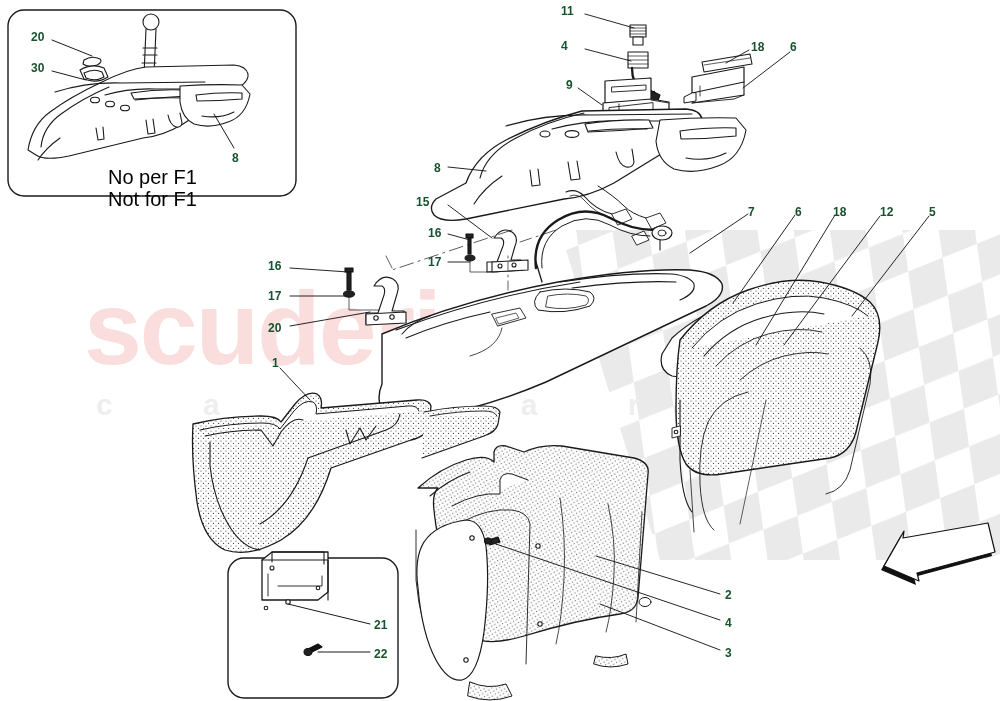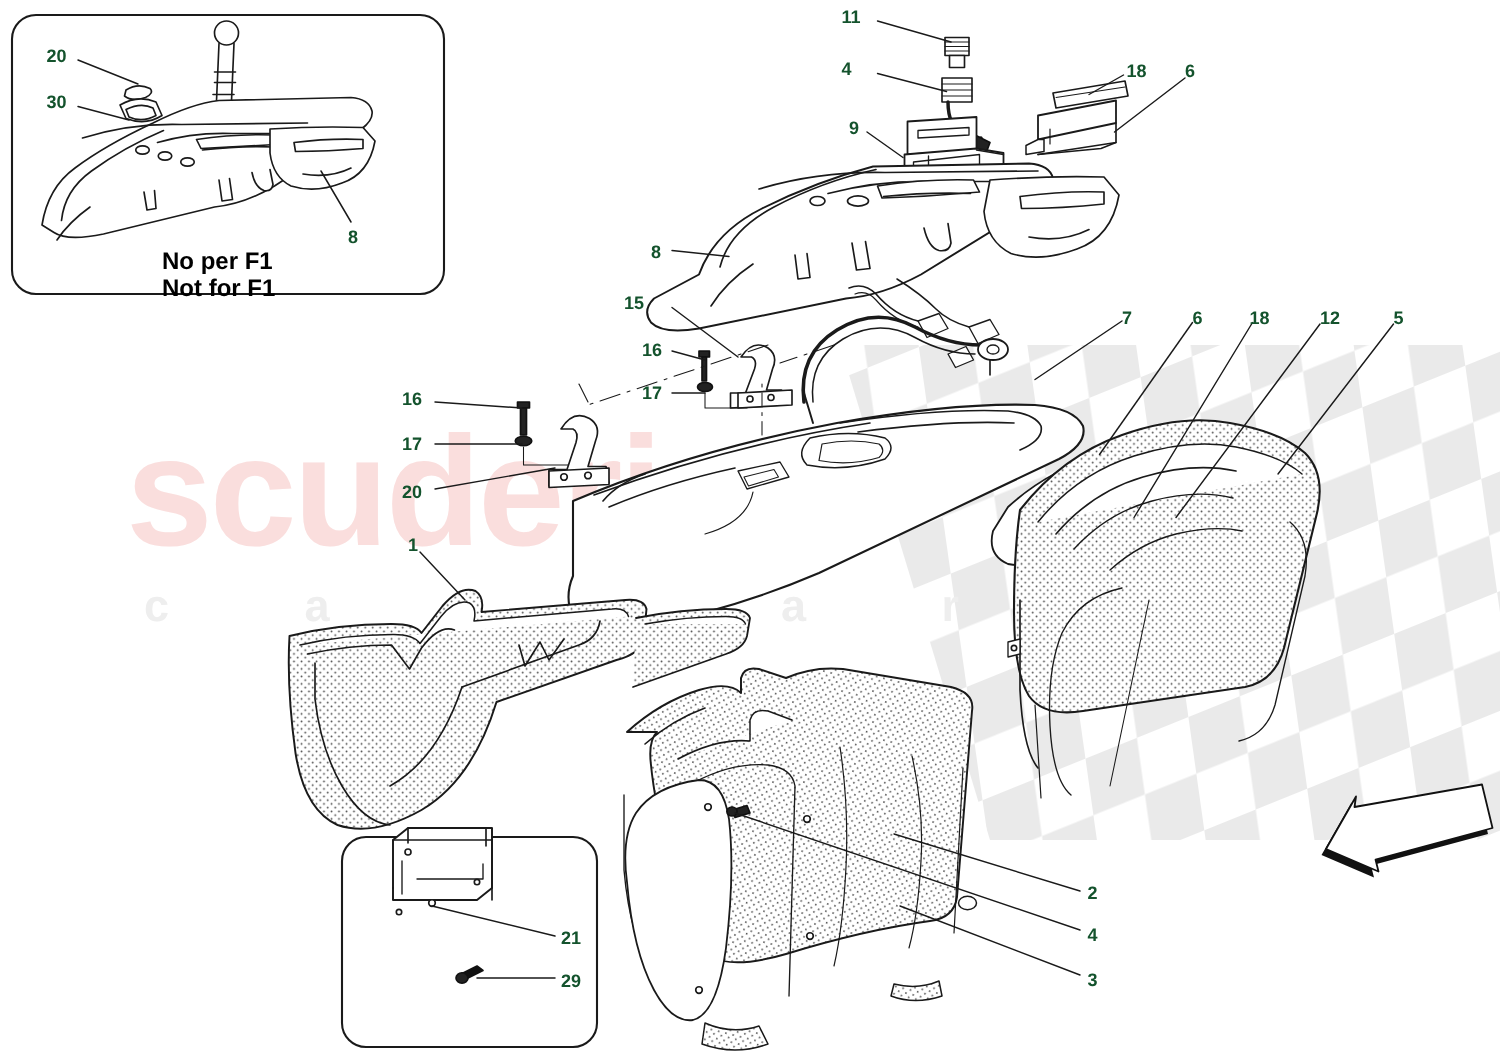--- a/index.html
+++ b/index.html
@@ -21,21 +21,21 @@
     color:#eeeeee;line-height:1;white-space:nowrap;
     user-select:none;pointer-events:none;
   }
   .num{
     position:absolute;font-family:"Liberation Sans",sans-serif;
     font-size:12px;font-weight:bold;color:#14532d;line-height:1;
     white-space:nowrap;user-select:none;text-align:center;
   }
   .caption{
     position:absolute;font-family:"Liberation Sans",sans-serif;
-    font-size:16px;font-weight:bold;color:#000;line-height:1.12;
+    font-size:20px;font-weight:normal;color:#000;line-height:1.12;
     text-align:left;white-space:nowrap;
   }
 </style>
 </head>
 <body>
 
 <div id="page">
 
   <svg class="layer" viewBox="0 0 1000 701" aria-hidden="true">
     <defs>
@@ -328,20 +328,20 @@
   <span class="num" style="left:748px;top:206px">7</span>
   <span class="num" style="left:795px;top:206px">6</span>
   <span class="num" style="left:833px;top:206px">18</span>
   <span class="num" style="left:880px;top:206px">12</span>
   <span class="num" style="left:929px;top:206px">5</span>
   <span class="num" style="left:272px;top:357px">1</span>
   <span class="num" style="left:725px;top:589px">2</span>
   <span class="num" style="left:725px;top:617px">4</span>
   <span class="num" style="left:725px;top:647px">3</span>
   <span class="num" style="left:374px;top:619px">21</span>
-  <span class="num" style="left:374px;top:648px">29</span>
+  <span class="num" style="left:374px;top:648px">22</span>
 
   <div class="caption" style="left:108px;top:166px">
     <div>No per F1</div>
     <div>Not for F1</div>
   </div>
 
 </div>
 
 </body></html>

